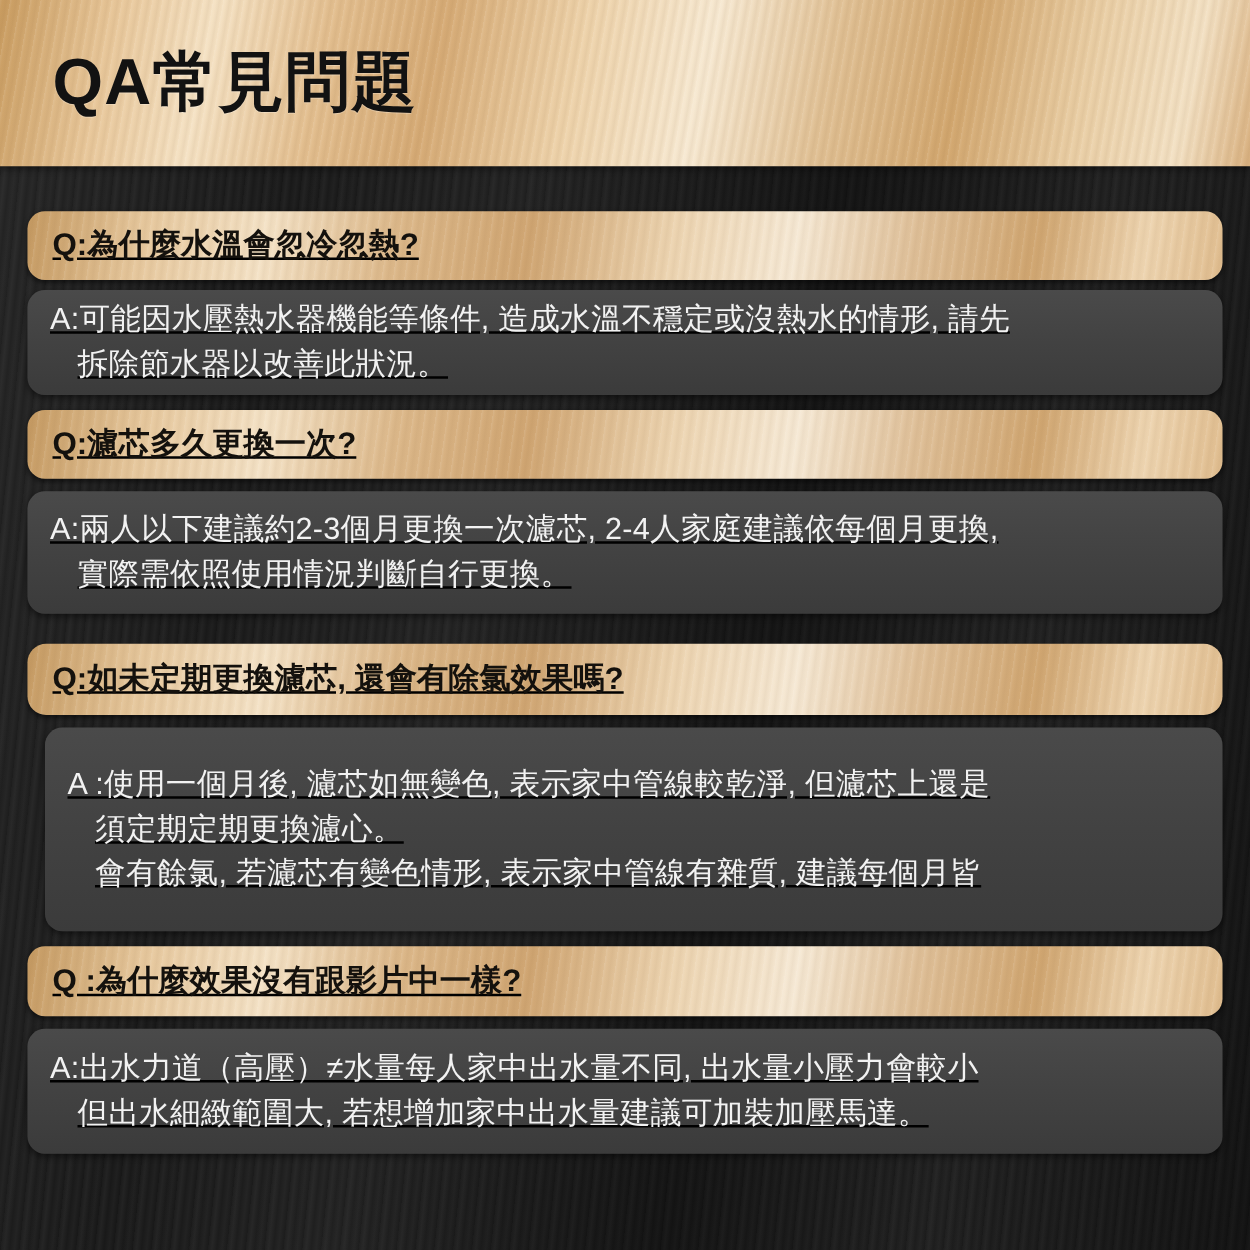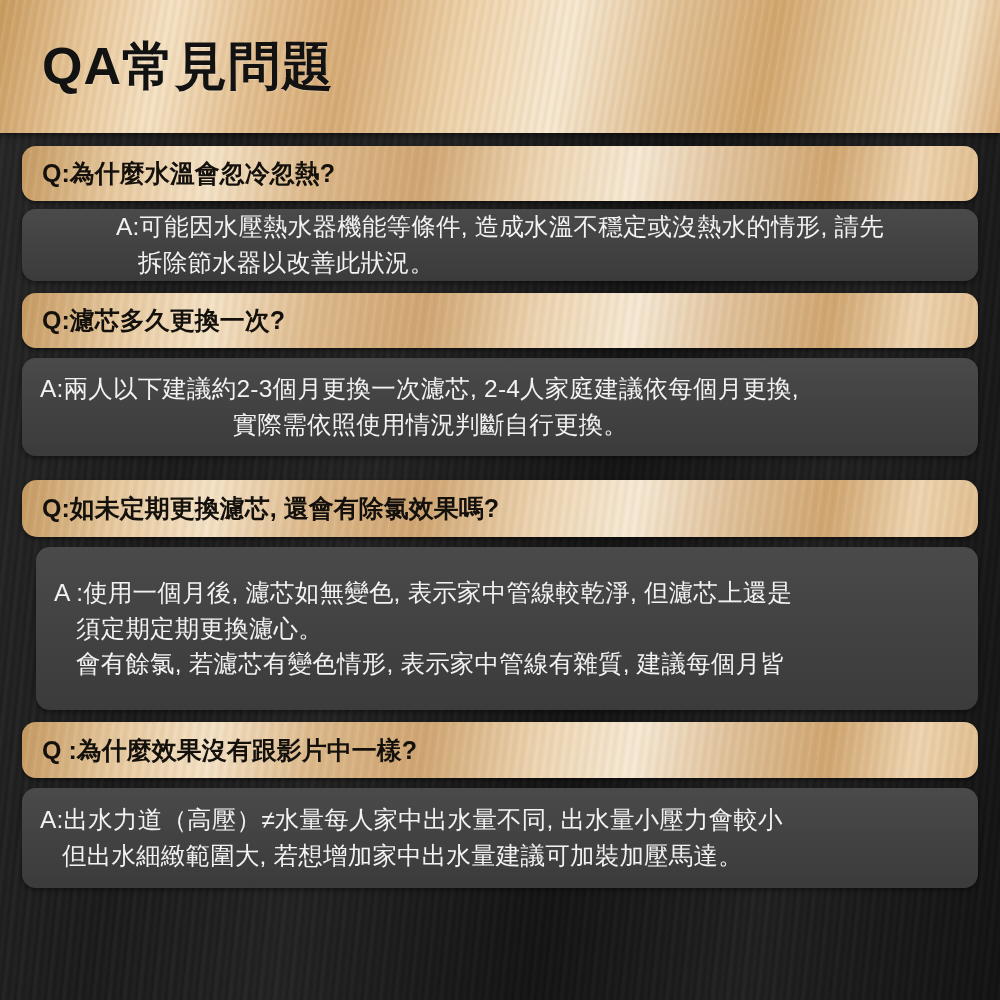--- a/index.html
+++ b/index.html
@@ -67,22 +67,23 @@
     color: #121212;
     letter-spacing: 1px;
     z-index: 2;
     text-shadow: 0 1px 0 rgba(255,255,255,0.25);
   }
 
   
   .qa-list {
     position: absolute;
     left: 0;
-    top: 123px;
-    width: 1000px;
+    top: 146px;
+    width: 1000px;
+    text-decoration: underline;
   }
   .qa-item { position: relative; }
 
   .question {
     position: relative;
     margin: 0 22px;
     border-radius: 14px;
     background:
       linear-gradient(100deg,
         #c59a62 0%,
@@ -134,23 +135,23 @@
     color: #f2f2f2;
     line-height: 1.45;
     padding: 14px 18px;
     letter-spacing: 0.2px;
     text-indent: 0;
   }
   .a-text .cont { display: block; padding-left: 22px; }
 
   
   .q1 { height: 55px; margin-top: 23px; }
-  .a1 { height: 72px; margin-top: 8px; justify-content: center; }
+  .a1 { height: 84px; margin-top: 8px; }
   .q2 { height: 55px; margin-top: 12px; }
-  .a2 { height: 98px; margin-top: 10px; text-align: center; }
+  .a2 { height: 98px; margin-top: 10px; }
   .q3 { height: 57px; margin-top: 24px; border-radius: 15px; }
   .a3 { height: 163px; margin-top: 10px; margin-left: 36px; }
   .q4 { height: 56px; margin-top: 12px; }
   .a4 { height: 100px; margin-top: 10px; }
 </style>
 </head>
 <body>
 
 <div id="page">
 

